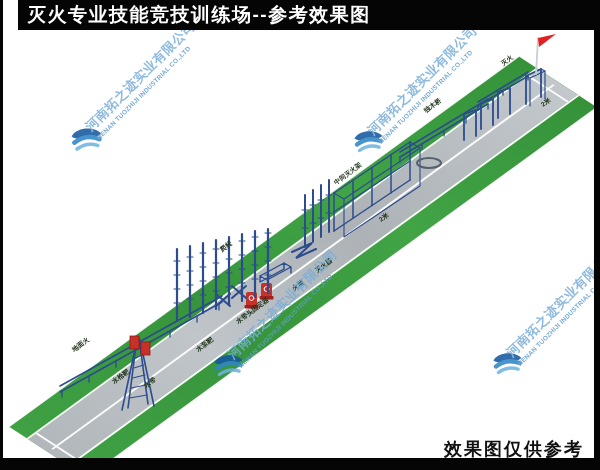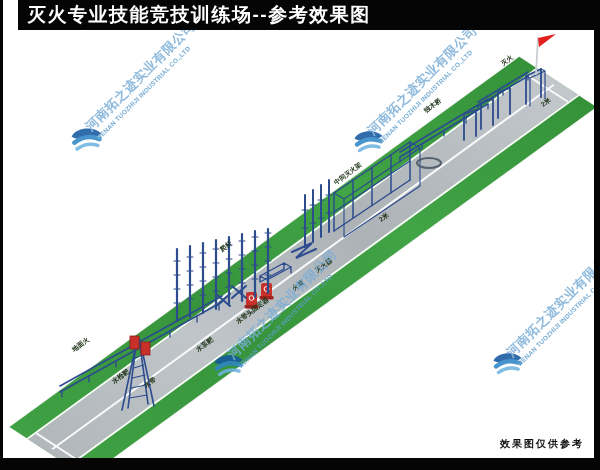--- a/index.html
+++ b/index.html
@@ -8,21 +8,21 @@
 
   
   .titlebar{position:absolute;left:18px;top:0;width:600px;height:30px;background:#050505;
             display:flex;align-items:center;z-index:50;}
   .titlebar .title{color:#ffffff;font-size:19px;font-weight:bold;letter-spacing:1.5px;
                    margin-left:9px;white-space:nowrap;}
   .border-left{position:absolute;left:0;top:0;width:3px;height:470px;background:#050505;z-index:60;}
   .border-right{position:absolute;left:594px;top:0;width:6px;height:470px;background:#050505;z-index:60;}
   .border-bottom{position:absolute;left:0;top:458px;width:600px;height:12px;background:#050505;z-index:60;}
 
-  .disclaimer{position:absolute;right:16px;top:437px;color:#111;font-size:10px;font-weight:bold;
+  .disclaimer{position:absolute;right:16px;top:437px;color:#111;font-size:18px;font-weight:bold;
               letter-spacing:2px;z-index:40;}
 
   
   .scene{position:absolute;left:0;top:30px;width:600px;height:428px;}
   .field{position:absolute;left:303px;top:237px;width:630px;height:86px;margin-left:-315px;margin-top:-43px;
          transform:rotate(-36deg) skewX(21deg);
          background:linear-gradient(90deg,#3fa143,#37943c 35%,#41a445 65%,#359239);
          box-shadow:0 0 0 1px rgba(0,0,0,0.04);}
   .track{position:absolute;left:0;right:0;top:19px;bottom:19px;
          background:linear-gradient(90deg,#b2b7bb,#c0c5c9 30%,#adb2b7 60%,#c3c8cc);

